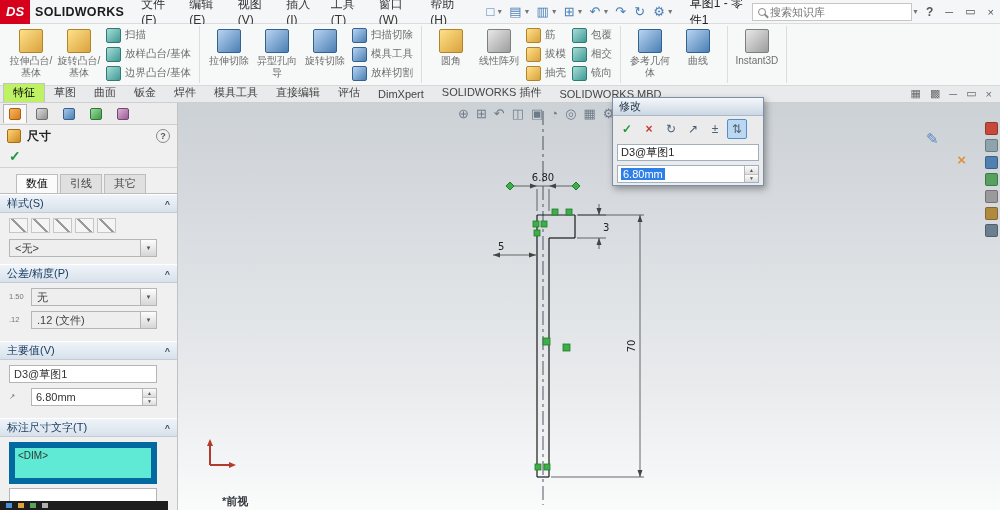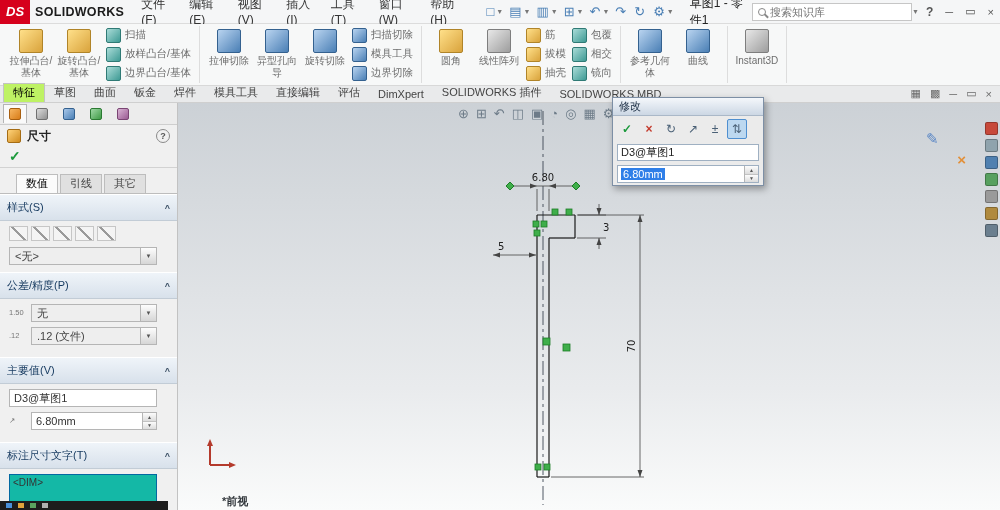--- a/index.html
+++ b/index.html
@@ -67,21 +67,21 @@
   .pm-head .hicon { width:14px; height:14px; margin-right:6px; border-radius:2px;
     background:linear-gradient(135deg,#ffd37a,#cf8a1e); border:1px solid #a56c14;}
   .help-circ { margin-left:auto; width:14px; height:14px; border:1px solid #8a8a8a; border-radius:50%;
     font-size:9px; display:flex; align-items:center; justify-content:center; color:#555; }
   .pm-check { height:21px; padding:1px 9px; border-bottom:1px solid #d2d2d2; color:#1c9a3c;
     font-size:14px; font-weight:bold; }
   .pm-subtabs { display:flex; gap:2px; padding:6px 16px 0; }
   .pm-subtab { padding:1px 9px 2px; background:#e0e0e0; border:1px solid #bdbdbd; border-bottom:none; color:#444;}
   .pm-subtab.active { background:#fbfbfb; color:#000; }
   .pm-divider { height:1px; background:#bdbdbd; }
-  .sec-head { display:flex; align-items:center; height:27px; background:linear-gradient(#eff4f9,#d8e1eb);
+  .sec-head { display:flex; align-items:center; height:19px; background:linear-gradient(#eff4f9,#d8e1eb);
     border-top:1px solid #fff; border-bottom:1px solid #c2ccd6; padding:0 7px; color:#15395f; }
   .sec-head .chev { margin-left:auto; font-size:9px; color:#3c5166; font-weight:bold; }
   .sec-body { padding:5px 9px 7px; }
   .styl-row { display:flex; gap:3px; margin-bottom:6px; }
   .styl { width:19px; height:15px; border:1px solid #c6c6c6; background:
     linear-gradient(45deg,transparent 45%,#9a9a9a 45%,#9a9a9a 55%,transparent 55%), #f4f4f4; }
   .dd { display:flex; align-items:center; height:18px; background:#eee; border:1px solid #b5b5b5; width:148px; }
   .dd .val { flex:1; padding:0 5px; color:#444; overflow:hidden; white-space:nowrap; }
   .dd .btn { width:16px; height:100%; background:linear-gradient(#fdfdfd,#d6d6d6);
     border-left:1px solid #b5b5b5; font-size:6px; display:flex; align-items:center; justify-content:center; color:#555;}
@@ -89,21 +89,21 @@
   .mini { width:22px; font-size:7.5px; color:#777; line-height:1; flex:none; }
   .tolrow .dd { width:126px; }
   .field { display:flex; align-items:center; height:18px; background:#fff; border:1px solid #b5b5b5;
     width:148px; padding:0 0 0 4px; margin-bottom:5px; color:#333; }
   .fieldrow { display:flex; align-items:center; margin-bottom:5px; }
   .fieldrow .field { width:126px; margin-bottom:0; }
   .spin { margin-left:auto; display:flex; flex-direction:column; width:14px; border-left:1px solid #b5b5b5; height:100%; }
   .spin span { flex:1; font-size:5px; display:flex; align-items:center; justify-content:center;
     background:linear-gradient(#fcfcfc,#dcdcdc); color:#555; }
   .spin span:first-child { border-bottom:1px solid #c2c2c2; }
-  .dimtext-box { width:148px; height:42px; background:#14b8a6; border:1px solid #0369a1;
+  .dimtext-box { width:148px; height:42px; background:#5eead4; border:6px solid #0369a1;
     font-size:10px; padding:2px 3px; color:#333; margin-bottom:4px; }
   .extra-box { width:148px; height:24px; background:#fff; border:1px solid #b5b5b5; }
   
   .viewport { position:absolute; top:103px; left:178px; right:0; bottom:0;
     background:linear-gradient(#ccd1d6, #e9ebed 70%, #fafbfb); }
   .hud { position:absolute; top:3px; left:280px; display:flex; gap:7px; color:#5d6d7b; font-size:13px; }
   .hud span { opacity:.85; }
   .view-label { position:absolute; left:44px; top:391px; font-size:11px; color:#33383d; font-weight:bold; }
   svg text { font-family:"DejaVu Sans", sans-serif; font-size:10px; fill:#222; }
   
@@ -218,21 +218,21 @@
       <div class="rsmall">
         <span class="ric blu"></span>
         <span>扫描切除</span>
       </div>
       <div class="rsmall">
         <span class="ric blu"></span>
         <span>模具工具</span>
       </div>
       <div class="rsmall">
         <span class="ric blu"></span>
-        <span>边界切除</span>
+        <span>放样切割</span>
       </div>
     </div>
   </div>
   <div class="rgroup">
     <div class="rbig">
       <span class="ric gold"></span>
       <span>圆角</span>
     </div>
     <div class="rbig">
       <span class="ric gry"></span>

